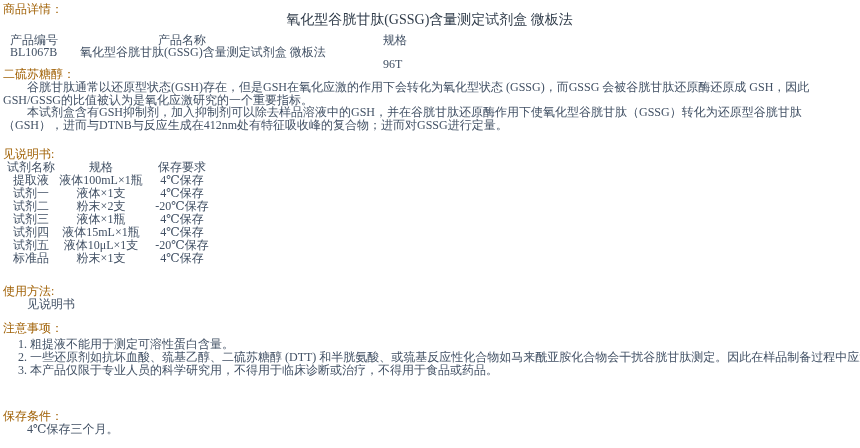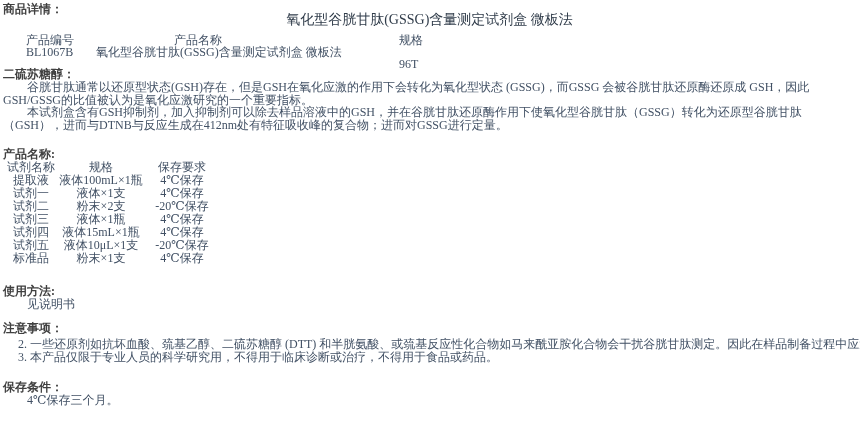--- a/index.html
+++ b/index.html
@@ -12,39 +12,38 @@
   }
   body {
     font-family: "Liberation Serif", "DejaVu Serif", serif;
     font-size: 12px;
     line-height: 12.5px;
     color: #415064;
     padding: 3px 4px 0 3px;
     box-sizing: border-box;
   }
   .section-heading {
-    font-weight: bold;
-    color: #404040;
+    font-weight: normal;
+    color: #a16207;
     line-height: 13px;
     white-space: nowrap;
   }
   .page-title {
     text-align: center;
     font-size: 14px;
     line-height: 16px;
     color: #2f3b49;
     margin-top: -4px;
     white-space: nowrap;
   }
   
   .meta-table {
     position: relative;
     height: 26px;
     margin-top: 6px;
-    margin-left: 16px;
   }
   .meta-table span {
     position: absolute;
     white-space: nowrap;
   }
   .m-h-code { left: 7px;   top: 0; }
   .m-h-name { left: 155px; top: 0; }
   .m-h-spec { left: 380px; top: 0; }
   .m-v-code { left: 7px;   top: 12px; }
   .m-v-name { left: 77px;  top: 12px; }
@@ -66,21 +65,21 @@
   .usage-heading { margin-top: 20px; }
   .indent-text { margin-left: 24px; line-height: 13px; white-space: nowrap; }
 
   .notes-heading { margin-top: 11px; }
   .notes-list { margin-top: 3px; }
   .note-item {
     margin-left: 15px;
     line-height: 12.8px;
     white-space: nowrap;
   }
-  .storage-heading { margin-top: 17px; }
+  .storage-heading { margin-top: 34px; }
 </style>
 </head>
 <body>
 
 <div class="section-heading">商品详情：</div>
 
 <div class="page-title">氧化型谷胱甘肽(GSSG)含量测定试剂盒 微板法</div>
 
 <div class="meta-table">
   <span class="m-h-code">产品编号</span>
@@ -88,21 +87,21 @@
   <span class="m-h-spec">规格</span>
   <span class="m-v-code">BL1067B</span>
   <span class="m-v-name">氧化型谷胱甘肽(GSSG)含量测定试剂盒 微板法</span>
   <span class="m-v-spec">96T</span>
 </div>
 
 <div class="section-heading intro-heading">二硫苏糖醇：</div>
 <p class="intro-para">谷胱甘肽通常以还原型状态(GSH)存在，但是GSH在氧化应激的作用下会转化为氧化型状态 (GSSG)，而GSSG 会被谷胱甘肽还原酶还原成 GSH，因此GSH/GSSG的比值被认为是氧化应激研究的一个重要指标。</p>
 <p class="intro-para">本试剂盒含有GSH抑制剂，加入抑制剂可以除去样品溶液中的GSH，并在谷胱甘肽还原酶作用下使氧化型谷胱甘肽（GSSG）转化为还原型谷胱甘肽（GSH），进而与DTNB与反应生成在412nm处有特征吸收峰的复合物；进而对GSSG进行定量。</p>
 
-<div class="section-heading comp-heading">产品名称:</div>
+<div class="section-heading comp-heading">见说明书:</div>
 <div class="comp-table">
   <div class="crow">
     <span class="c1">试剂名称</span>
     <span class="c2">规格</span>
     <span class="c3">保存要求</span>
   </div>
   <div class="crow">
     <span class="c1">提取液</span>
     <span class="c2">液体100mL×1瓶</span>
     <span class="c3">4℃保存</span>
@@ -137,18 +136,19 @@
     <span class="c2">粉末×1支</span>
     <span class="c3">4℃保存</span>
   </div>
 </div>
 
 <div class="section-heading usage-heading">使用方法:</div>
 <div class="indent-text">见说明书</div>
 
 <div class="section-heading notes-heading">注意事项：</div>
 <div class="notes-list">
+  <div class="note-item">1. 粗提液不能用于测定可溶性蛋白含量。</div>
   <div class="note-item">2. 一些还原剂如抗坏血酸、巯基乙醇、二硫苏糖醇 (DTT) 和半胱氨酸、或巯基反应性化合物如马来酰亚胺化合物会干扰谷胱甘肽测定。因此在样品制备过程中应避免使用这些物质。</div>
   <div class="note-item">3. 本产品仅限于专业人员的科学研究用，不得用于临床诊断或治疗，不得用于食品或药品。</div>
 </div>
 
 <div class="section-heading storage-heading">保存条件：</div>
 <div class="indent-text">4℃保存三个月。</div>
 
 </body></html>

